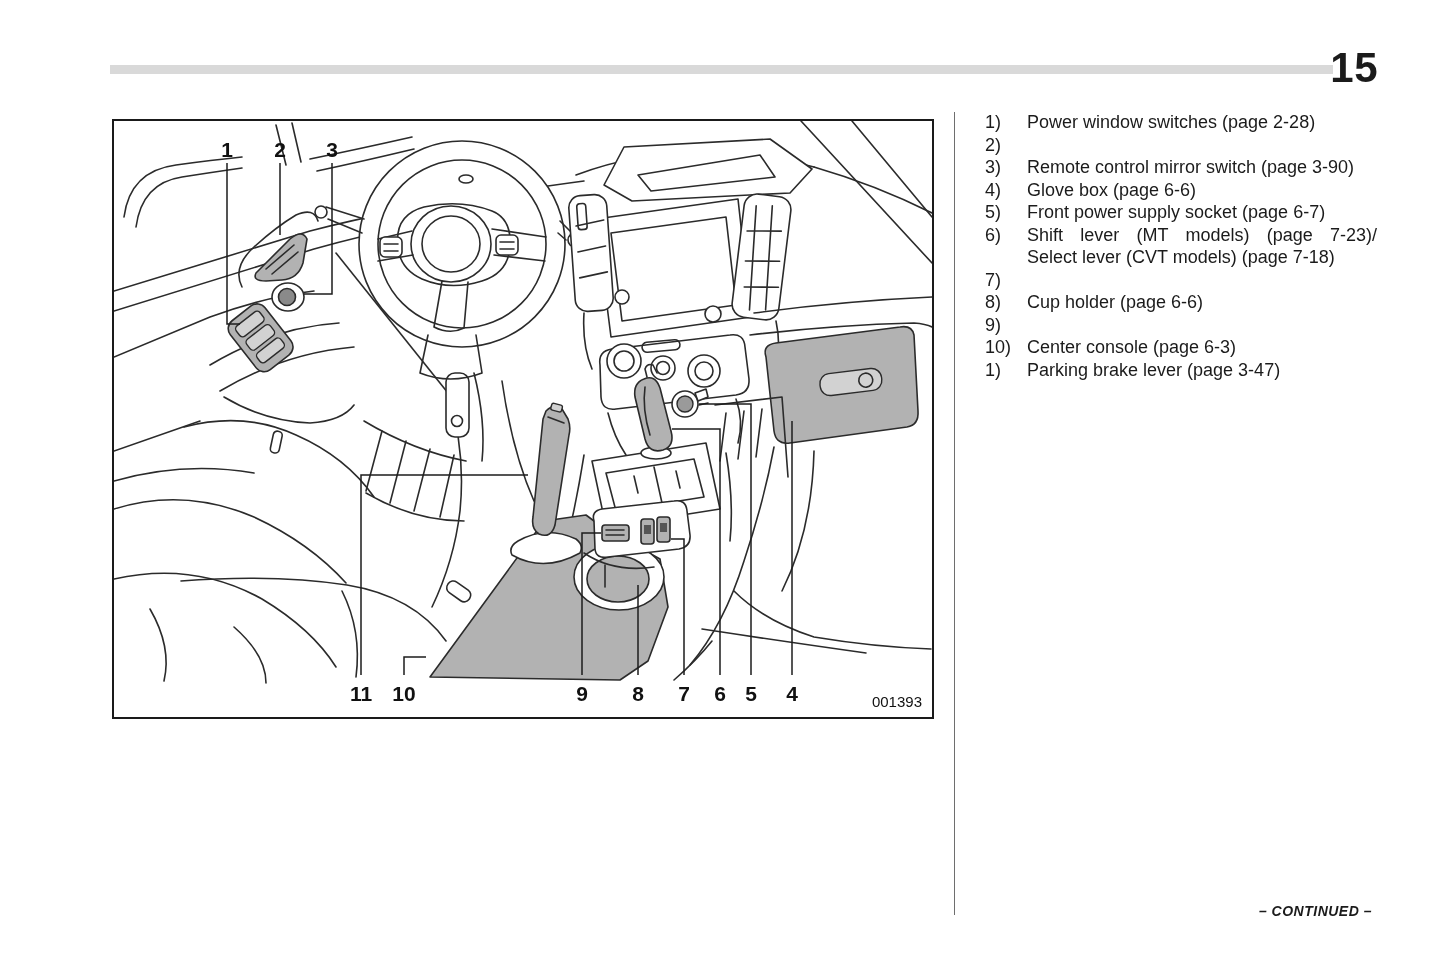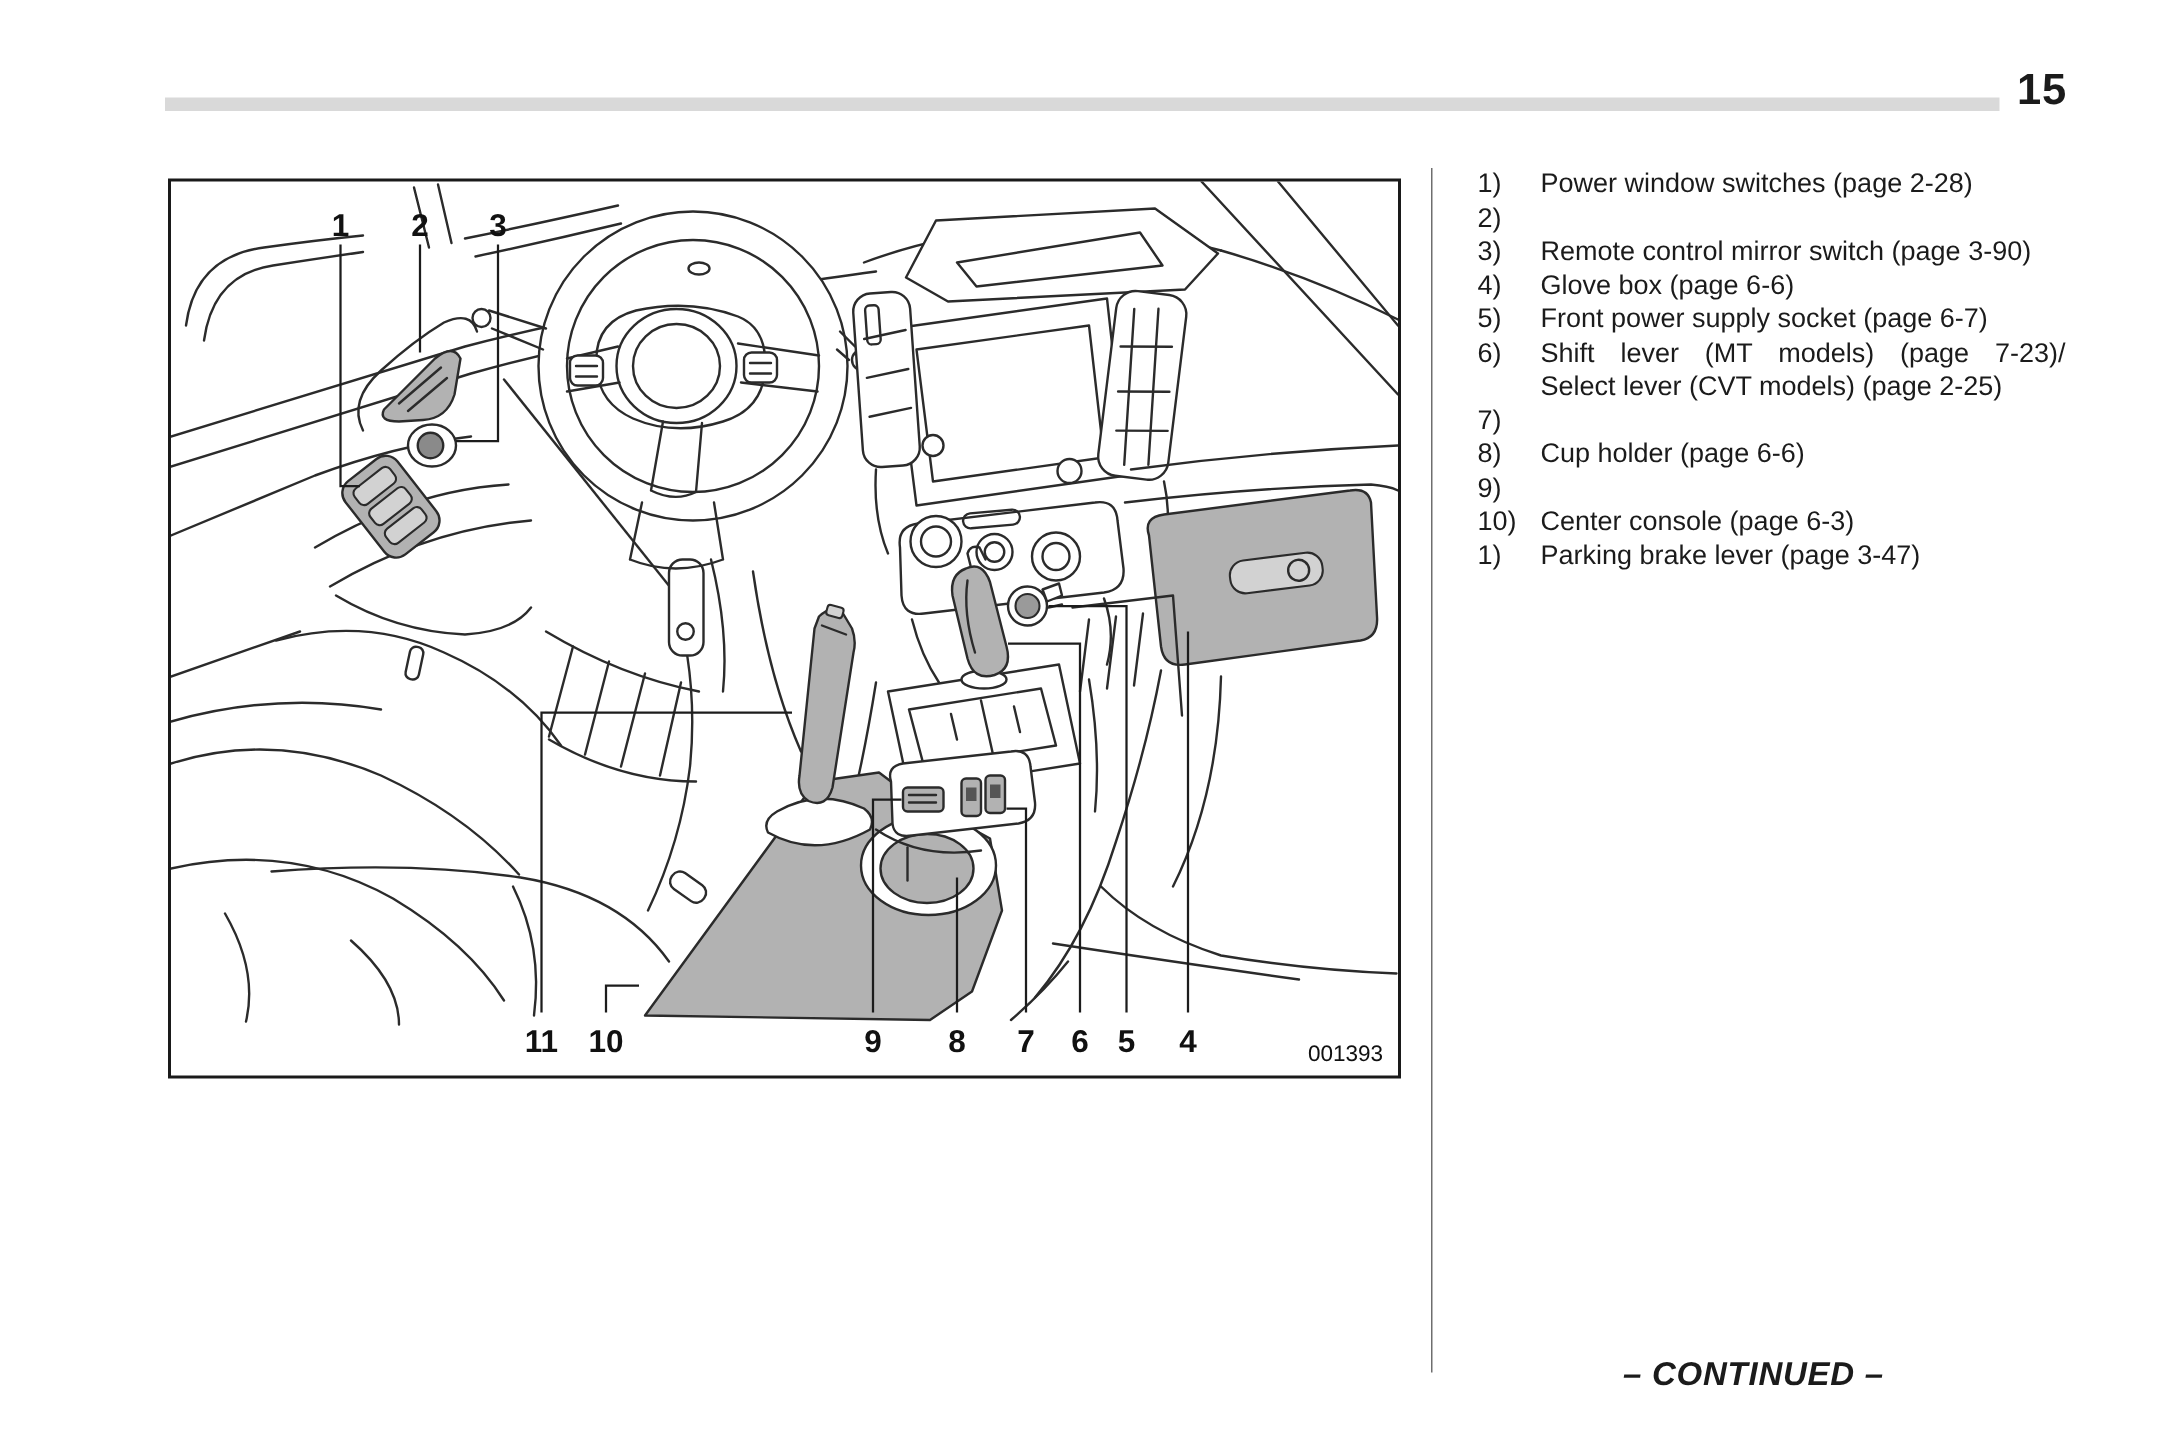--- a/index.html
+++ b/index.html
@@ -3,32 +3,32 @@
 <meta charset="utf-8">
 <style>
   html,body{margin:0;padding:0;background:#ffffff;}
   body{
     width:1445px;height:963px;position:relative;overflow:hidden;
     font-family:"Liberation Sans", sans-serif;color:#1b1b1b;
     -webkit-font-smoothing:antialiased;
   }
   .top-bar{position:absolute;left:110px;top:65px;width:1223px;height:9px;background:#d9d9d9;}
   .page-num{position:absolute;left:1290px;top:44px;width:88px;text-align:right;
-    font-size:29px;font-weight:bold;letter-spacing:0.5px;}
+    font-size:42px;font-weight:bold;letter-spacing:0.5px;}
   .figure-frame{position:absolute;left:112px;top:119px;width:822px;height:600px;
     border:2px solid #1a1a1a;box-sizing:border-box;background:#fff;}
   .figure-frame svg{display:block;width:100%;height:100%;}
   .divider{position:absolute;left:954px;top:112px;width:1px;height:803px;background:#6e6e6e;}
   .legend{position:absolute;left:985px;top:111px;width:396px;font-size:18px;line-height:22.5px;}
   .legend-row{display:flex;align-items:flex-start;}
   .legend-num{flex:none;width:42px;}
   .legend-text{width:350px;}
   .jline{display:block;text-align:justify;text-align-last:justify;}
-  .continued{position:absolute;left:1023px;top:903px;width:292px;text-align:center;
-    font-size:22px;font-weight:bold;font-style:italic;letter-spacing:0.5px;}
+  .continued{position:absolute;left:1080px;top:903px;width:292px;text-align:right;
+    font-size:14px;font-weight:bold;font-style:italic;letter-spacing:0.5px;}
   
   .ln{fill:none;stroke:#2b2b2b;stroke-width:1.6;stroke-linecap:round;stroke-linejoin:round;}
   .lnw{fill:#ffffff;stroke:#2b2b2b;stroke-width:1.6;stroke-linejoin:round;}
   .gry{fill:#b2b2b2;stroke:#2b2b2b;stroke-width:1.6;stroke-linejoin:round;}
   .lgry{fill:#d2d2d2;stroke:#2b2b2b;stroke-width:1.4;stroke-linejoin:round;}
   .dk{fill:#555555;stroke:none;}
   .leader{fill:none;stroke:#1c1c1c;stroke-width:1.5;}
   .callout{font-family:"Liberation Sans",sans-serif;font-size:21px;font-weight:bold;fill:#111;}
   .figcode{font-family:"Liberation Sans",sans-serif;font-size:15px;fill:#111;}
 </style>
@@ -262,21 +262,21 @@
   <div class="legend-row">
     <span class="legend-num">4)</span>
     <span class="legend-text">Glove box (page 6-6)</span>
   </div>
   <div class="legend-row">
     <span class="legend-num">5)</span>
     <span class="legend-text">Front power supply socket (page 6-7)</span>
   </div>
   <div class="legend-row">
     <span class="legend-num">6)</span>
-    <span class="legend-text"><span class="jline">Shift lever (MT models) (page 7-23)/</span><span>Select lever (CVT models) (page 2-25)</span></span>
+    <span class="legend-text"><span class="jline">Shift lever (MT models) (page 7-23)/</span><span>Select lever (CVT models) (page 7-18)</span></span>
   </div>
   <div class="legend-row">
     <span class="legend-num">7)</span>
   </div>
   <div class="legend-row">
     <span class="legend-num">8)</span>
     <span class="legend-text">Cup holder (page 6-6)</span>
   </div>
   <div class="legend-row">
     <span class="legend-num">9)</span>

